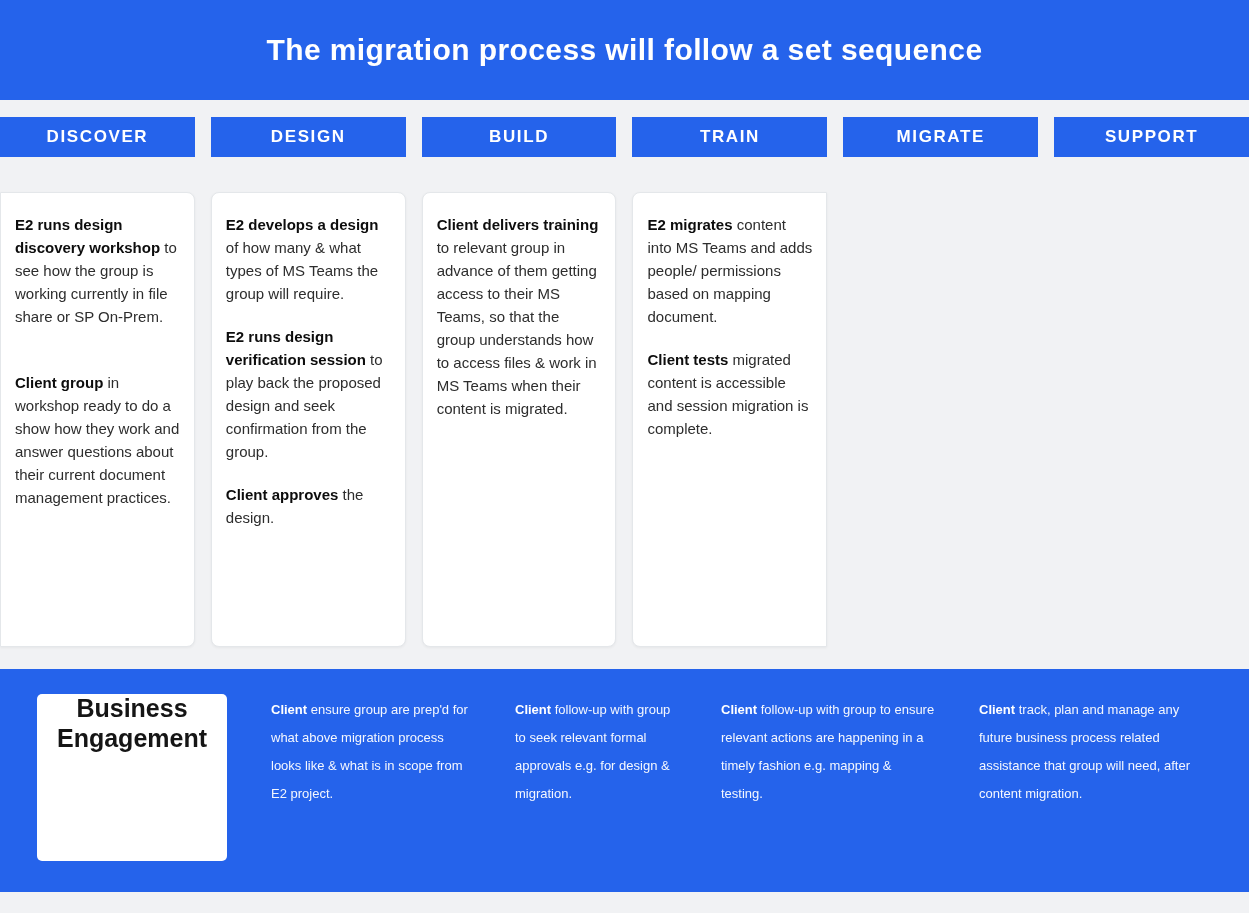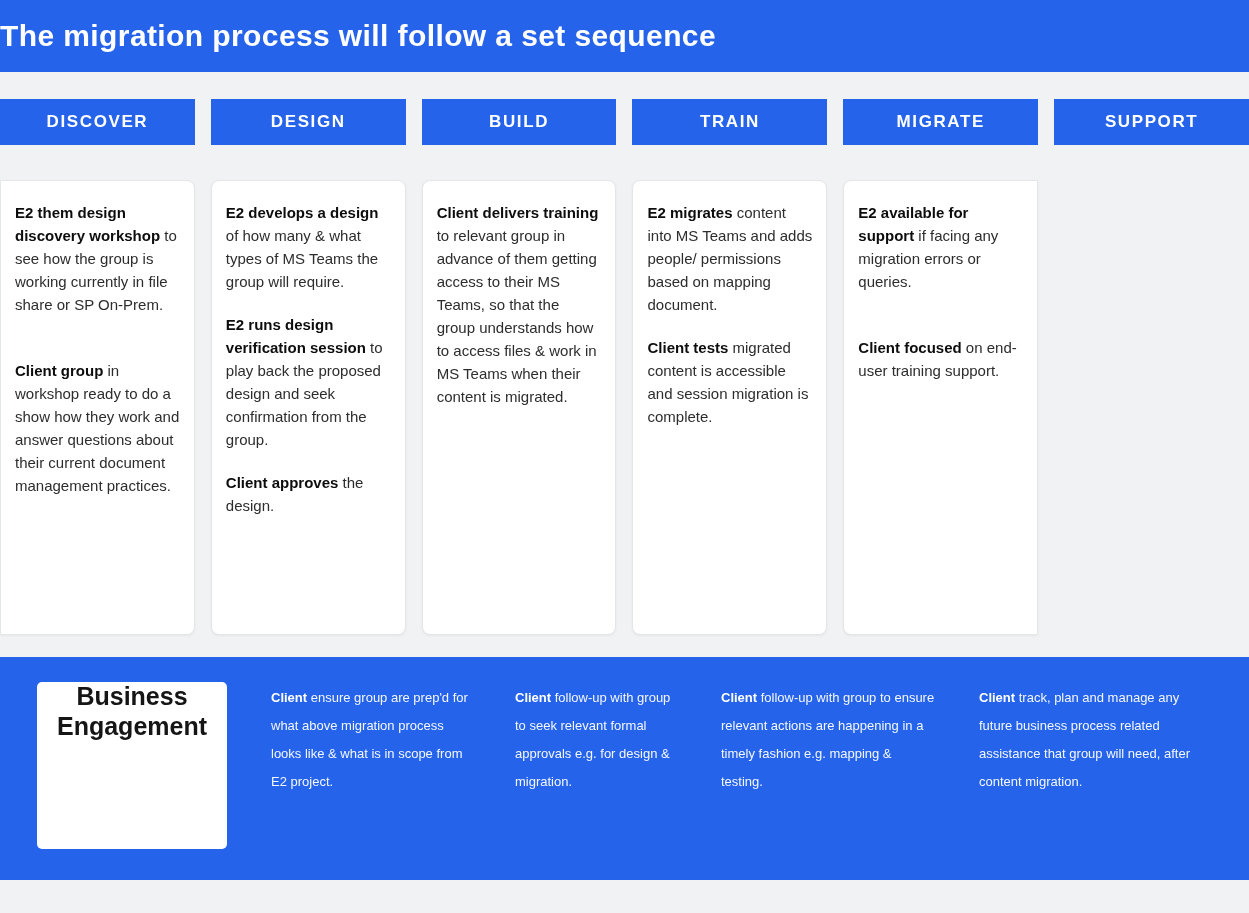--- a/index.html
+++ b/index.html
@@ -5,50 +5,49 @@
   * { box-sizing: border-box; }
   html, body { margin: 0; padding: 0; }
   body {
     width: 1249px;
     height: 913px;
     background: #f1f2f4;
     font-family: "Liberation Sans", sans-serif;
     overflow: hidden;
   }
   .header {
-    height: 72px;
+    height: 100px;
     background: #2563eb;
     display: flex;
     align-items: center;
-    justify-content: flex-start;
+    justify-content: center;
   }
   .header h1 {
     margin: 0;
     color: #ffffff;
     font-size: 30px;
     font-weight: bold;
     letter-spacing: 0.4px;
   }
   .stage-row {
     margin-top: 17px;
     display: grid;
     grid-template-columns: repeat(6, 1fr);
     column-gap: 16px;
   }
   .stage-box {
-    height: 46px;
+    height: 40px;
     background: #2563eb;
     color: #ffffff;
     display: flex;
     align-items: center;
     justify-content: center;
     font-weight: bold;
     font-size: 17px;
     letter-spacing: 1.6px;
-    margin-top: 10px;
   }
   .card-row {
     margin-top: 35px;
     display: grid;
     grid-template-columns: repeat(6, 1fr);
     column-gap: 16px;
   }
   .card {
     height: 455px;
     background: #ffffff;
@@ -127,44 +126,40 @@
     <span>MIGRATE</span>
   </div>
   <div class="stage-box">
     <span>SUPPORT</span>
   </div>
 </div>
 
 <div class="card-row">
 
   <div class="card">
-    <p><b>E2 them design discovery workshop</b><span> to see how the group is working currently in file share or SP On-Prem.</span></p>
+    <p><b>E2 runs design discovery workshop</b><span> to see how the group is working currently in file share or SP On-Prem.</span></p>
     <p class="extra-gap"><b>Client group</b><span> in workshop ready to do a show how they work and answer questions about their current document management practices.</span></p>
   </div>
 
   <div class="card">
     <p><b>E2 develops a design</b><span> of how many &amp; what types of MS Teams the group will require.</span></p>
     <p><b>E2 runs design verification session</b><span> to play back the proposed design and seek confirmation from the group.</span></p>
     <p><b>Client approves</b><span> the design.</span></p>
   </div>
 
 
   <div class="card">
     <p><b>Client delivers training</b><span> to relevant group in advance of them getting access to their MS Teams, so that the group understands how to access files &amp; work in MS Teams when their content is migrated.</span></p>
   </div>
 
   <div class="card">
     <p><b>E2 migrates</b><span> content into MS Teams and adds people/ permissions based on mapping document.</span></p>
     <p><b>Client tests</b><span> migrated content is accessible and session migration is complete.</span></p>
   </div>
 
-  <div class="card">
-    <p><b>E2 available for support</b><span> if facing any migration errors or queries.</span></p>
-    <p class="extra-gap"><b>Client focused</b><span> on end-user training support.</span></p>
-  </div>
 
 </div>
 
 <div class="band">
   <div class="logo-box">
     <div>Business Engagement</div>
   </div>
   <p class="band-item"><b>Client</b><span> ensure group are prep'd for what above migration process looks like &amp; what is in scope from E2 project.</span></p>
   <p class="band-item"><b>Client</b><span> follow-up with group to seek relevant formal approvals e.g. for design &amp; migration.</span></p>
   <p class="band-item"><b>Client</b><span> follow-up with group to ensure relevant actions are happening in a timely fashion e.g. mapping &amp; testing.</span></p>

